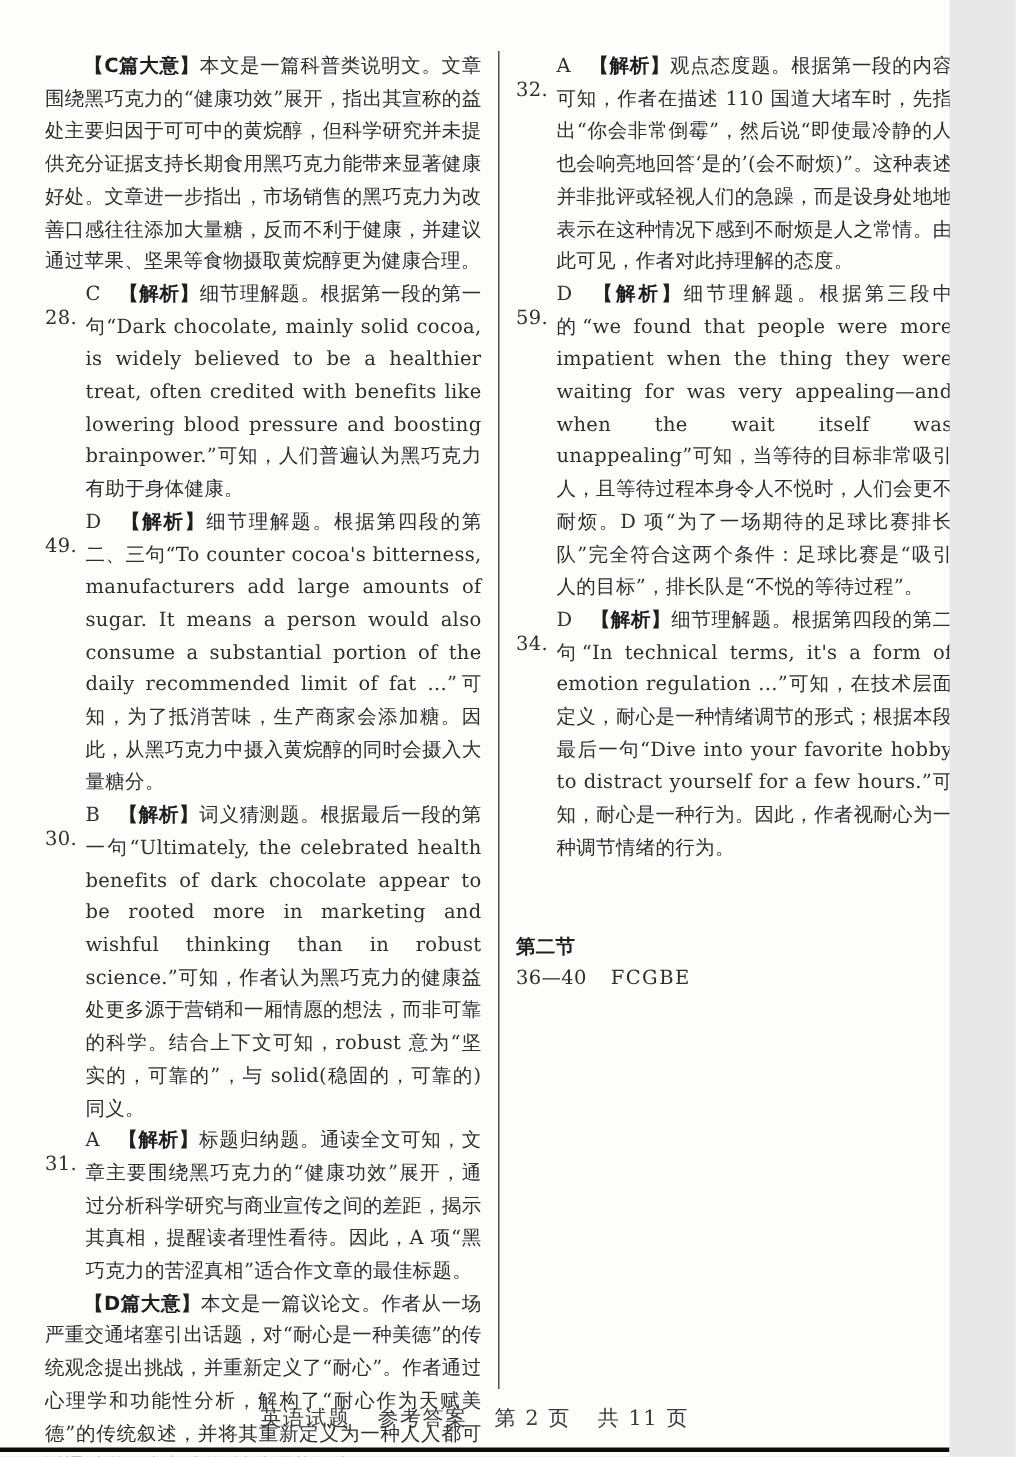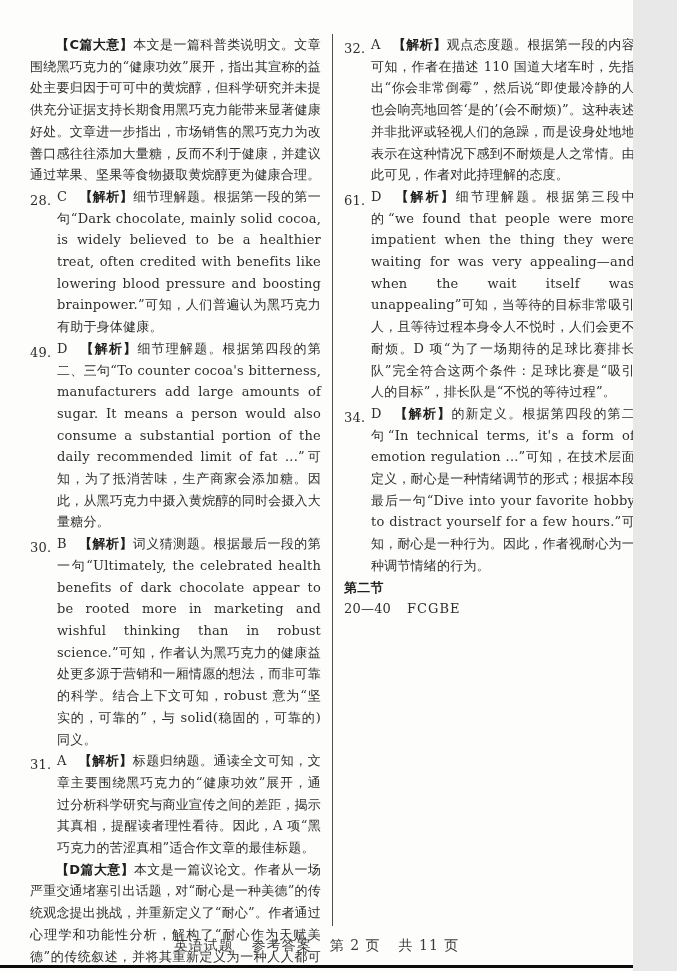--- a/index.html
+++ b/index.html
@@ -34,26 +34,27 @@
     background: #4e4e4e;
     flex-shrink: 0;
   }
   .para { text-indent: 2em; }
   b.tag {
     font-family: "DejaVu Sans", "Liberation Sans", sans-serif;
     font-weight: bold;
     color: #1f1f1f;
   }
   .item { position: relative; padding-left: 27px; }
-  .item .num { position: absolute; left: 0; top: 4px; }
+  .item .num { position: absolute; left: 0; top: 16px; }
   .item .ans { margin-right: 12px; }
   .section-heading {
     font-family: "DejaVu Sans", "Liberation Sans", sans-serif;
     font-weight: bold;
     color: #1f1f1f;
+    margin-top: 44px;
   }
   .answers-line .range { margin-right: 16px; }
   .answers-line .letters { letter-spacing: 1px; }
   .footer {
     position: absolute;
     bottom: 16px;
     left: 0;
     width: 100%;
     text-align: center;
     font-size: 14px;
@@ -100,32 +101,32 @@
     </div>
 
     <div class="col-divider"></div>
 
     <div class="col col-right">
       <div class="item">
         <span class="num">32.</span><span class="ans">A</span><b class="tag">【解析】</b><span>观点态度题。根据第一段的内容可知，作者在描述 110 国道大堵车时，先指出“你会非常倒霉”，然后说“即使最冷静的人也会响亮地回答‘是的’(会不耐烦)”。这种表述并非批评或轻视人们的急躁，而是设身处地地表示在这种情况下感到不耐烦是人之常情。由此可见，作者对此持理解的态度。</span>
       </div>
 
       <div class="item">
-        <span class="num">61.</span><span class="ans">D</span><b class="tag">【解析】</b><span>细节理解题。根据第三段中的“we found that people were more impatient when the thing they were waiting for was very appealing—and when the wait itself was unappealing”可知，当等待的目标非常吸引人，且等待过程本身令人不悦时，人们会更不耐烦。D 项“为了一场期待的足球比赛排长队”完全符合这两个条件：足球比赛是“吸引人的目标”，排长队是“不悦的等待过程”。</span>
+        <span class="num">59.</span><span class="ans">D</span><b class="tag">【解析】</b><span>细节理解题。根据第三段中的“we found that people were more impatient when the thing they were waiting for was very appealing—and when the wait itself was unappealing”可知，当等待的目标非常吸引人，且等待过程本身令人不悦时，人们会更不耐烦。D 项“为了一场期待的足球比赛排长队”完全符合这两个条件：足球比赛是“吸引人的目标”，排长队是“不悦的等待过程”。</span>
       </div>
 
       <div class="item">
-        <span class="num">34.</span><span class="ans">D</span><b class="tag">【解析】</b><span>的新定义。根据第四段的第二句“In technical terms, it's a form of emotion regulation ...”可知，在技术层面定义，耐心是一种情绪调节的形式；根据本段最后一句“Dive into your favorite hobby to distract yourself for a few hours.”可知，耐心是一种行为。因此，作者视耐心为一种调节情绪的行为。</span>
+        <span class="num">34.</span><span class="ans">D</span><b class="tag">【解析】</b><span>细节理解题。根据第四段的第二句“In technical terms, it's a form of emotion regulation ...”可知，在技术层面定义，耐心是一种情绪调节的形式；根据本段最后一句“Dive into your favorite hobby to distract yourself for a few hours.”可知，耐心是一种行为。因此，作者视耐心为一种调节情绪的行为。</span>
       </div>
 
 
       <div class="section-heading">第二节</div>
 
       <div class="answers-line">
-        <span class="range">20—40</span><span class="letters">FCGBE</span>
+        <span class="range">36—40</span><span class="letters">FCGBE</span>
       </div>
 
     </div>
 
   </div>
 
   <div class="footer">
     <span>英语试题</span><span>参考答案</span><span>第 2 页</span><span>共 11 页</span>
   </div>
 

